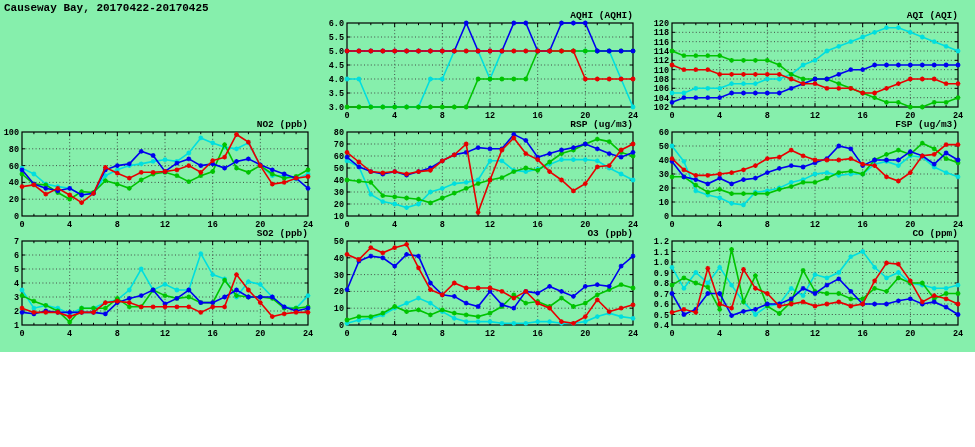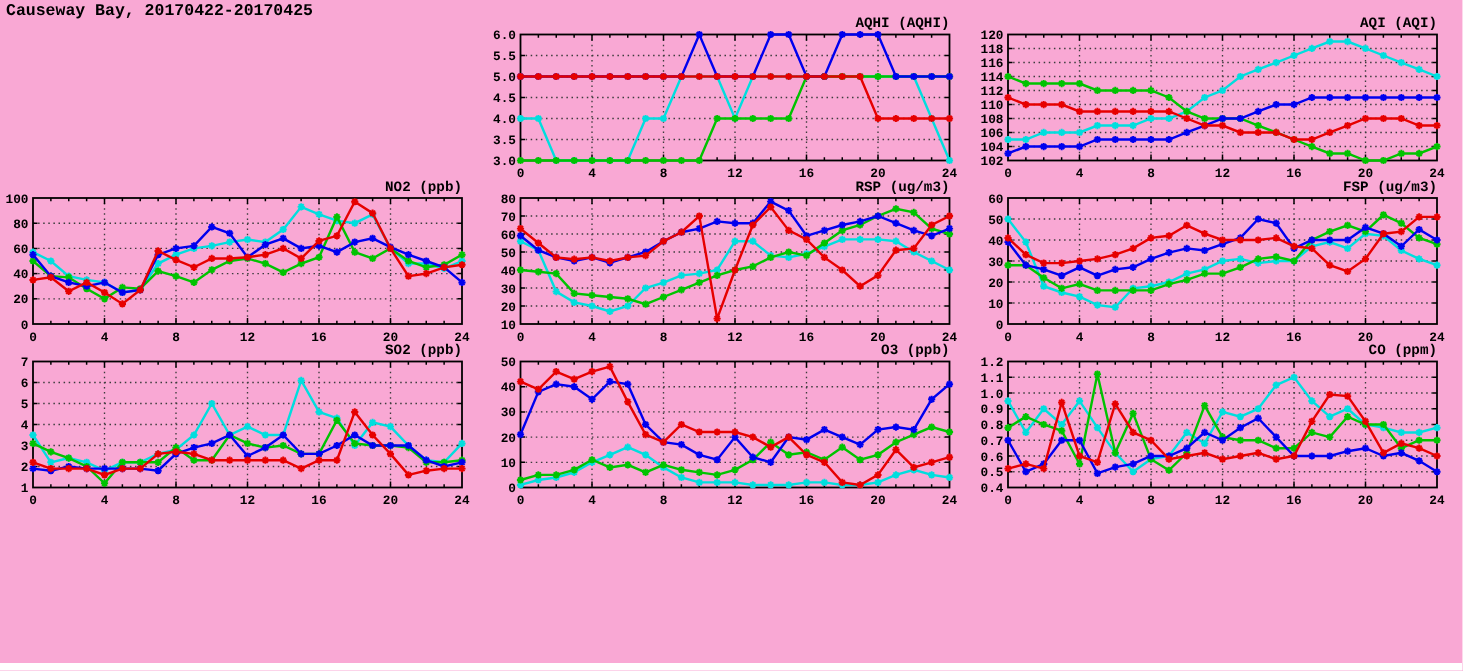--- a/index.html
+++ b/index.html
@@ -1,16 +1,16 @@
 <!DOCTYPE html>
 <html><head>
 <meta charset="utf-8">
 <style>
   html,body{margin:0;padding:0;background:#ffffff;}
-  #screen{position:relative;width:975px;height:442px;background:#f9a8d4;overflow:hidden;
+  #screen{position:relative;width:975px;height:352px;background:#86efac;overflow:hidden;
           font-family:"Liberation Mono","DejaVu Sans Mono",monospace;}
   .page-title{position:absolute;left:4px;top:2px;font-size:11px;font-weight:bold;color:#000;
               font-family:"Liberation Mono","DejaVu Sans Mono",monospace;white-space:pre;}
   figure.chart{position:absolute;margin:0;padding:0;width:325px;height:125px;}
   figure.chart svg{display:block;width:325px;height:125px;}
 </style>
 </head>
 <body>
 
 <div id="screen">

